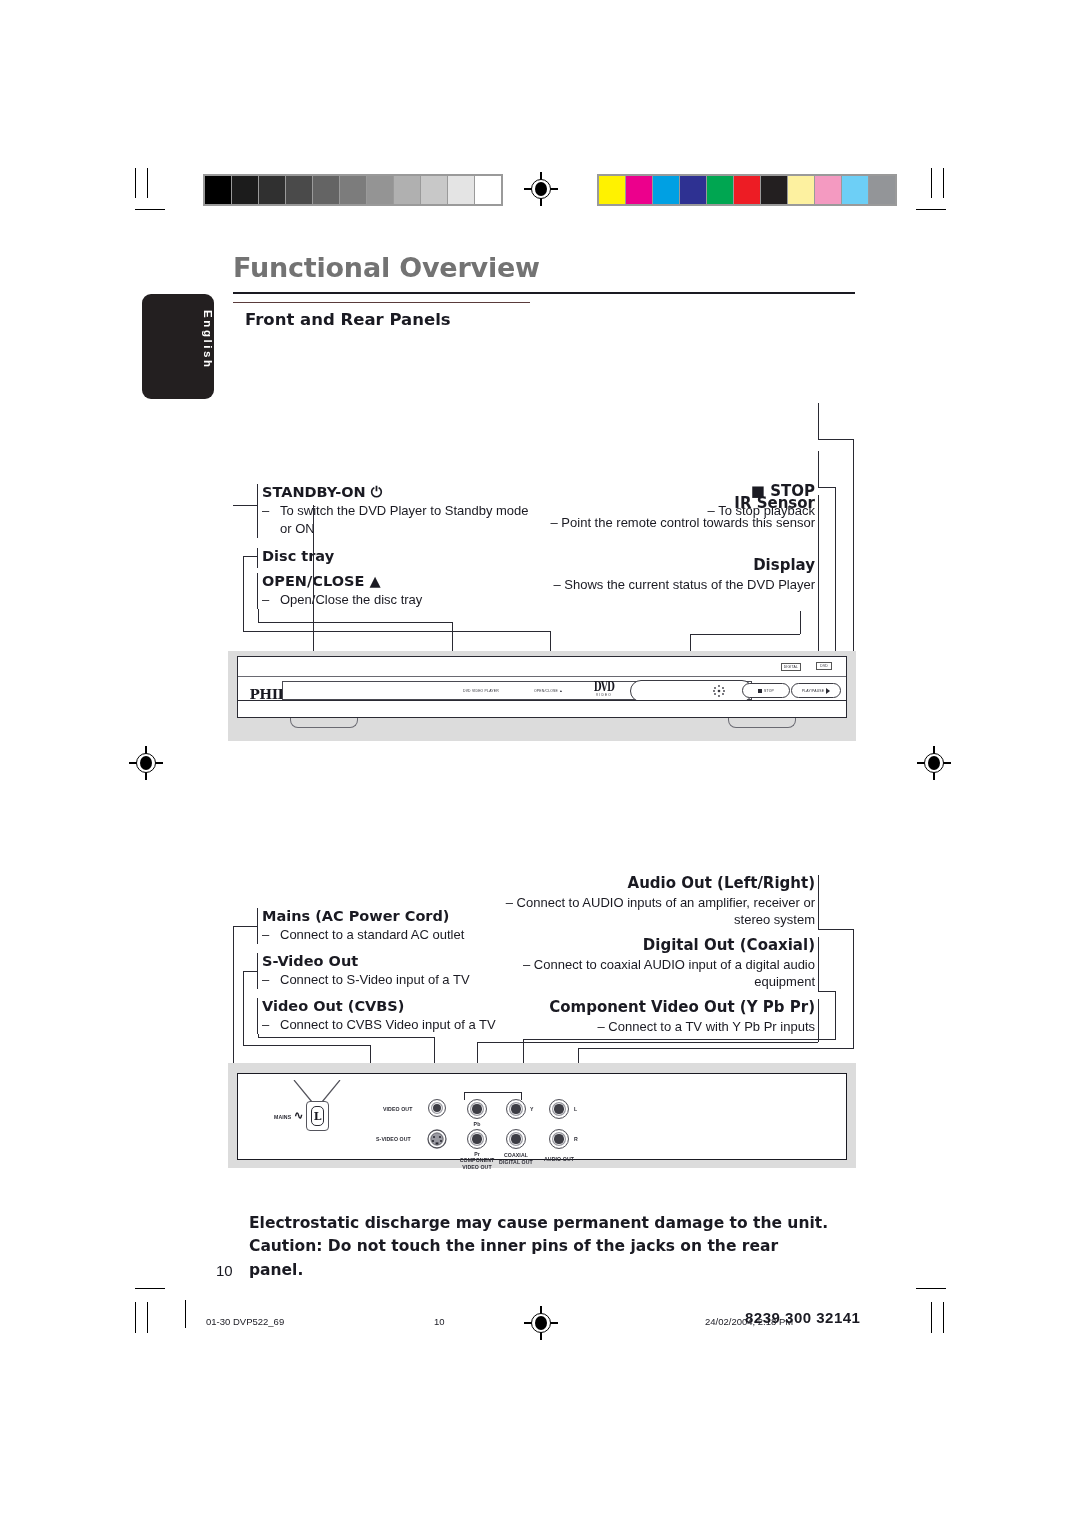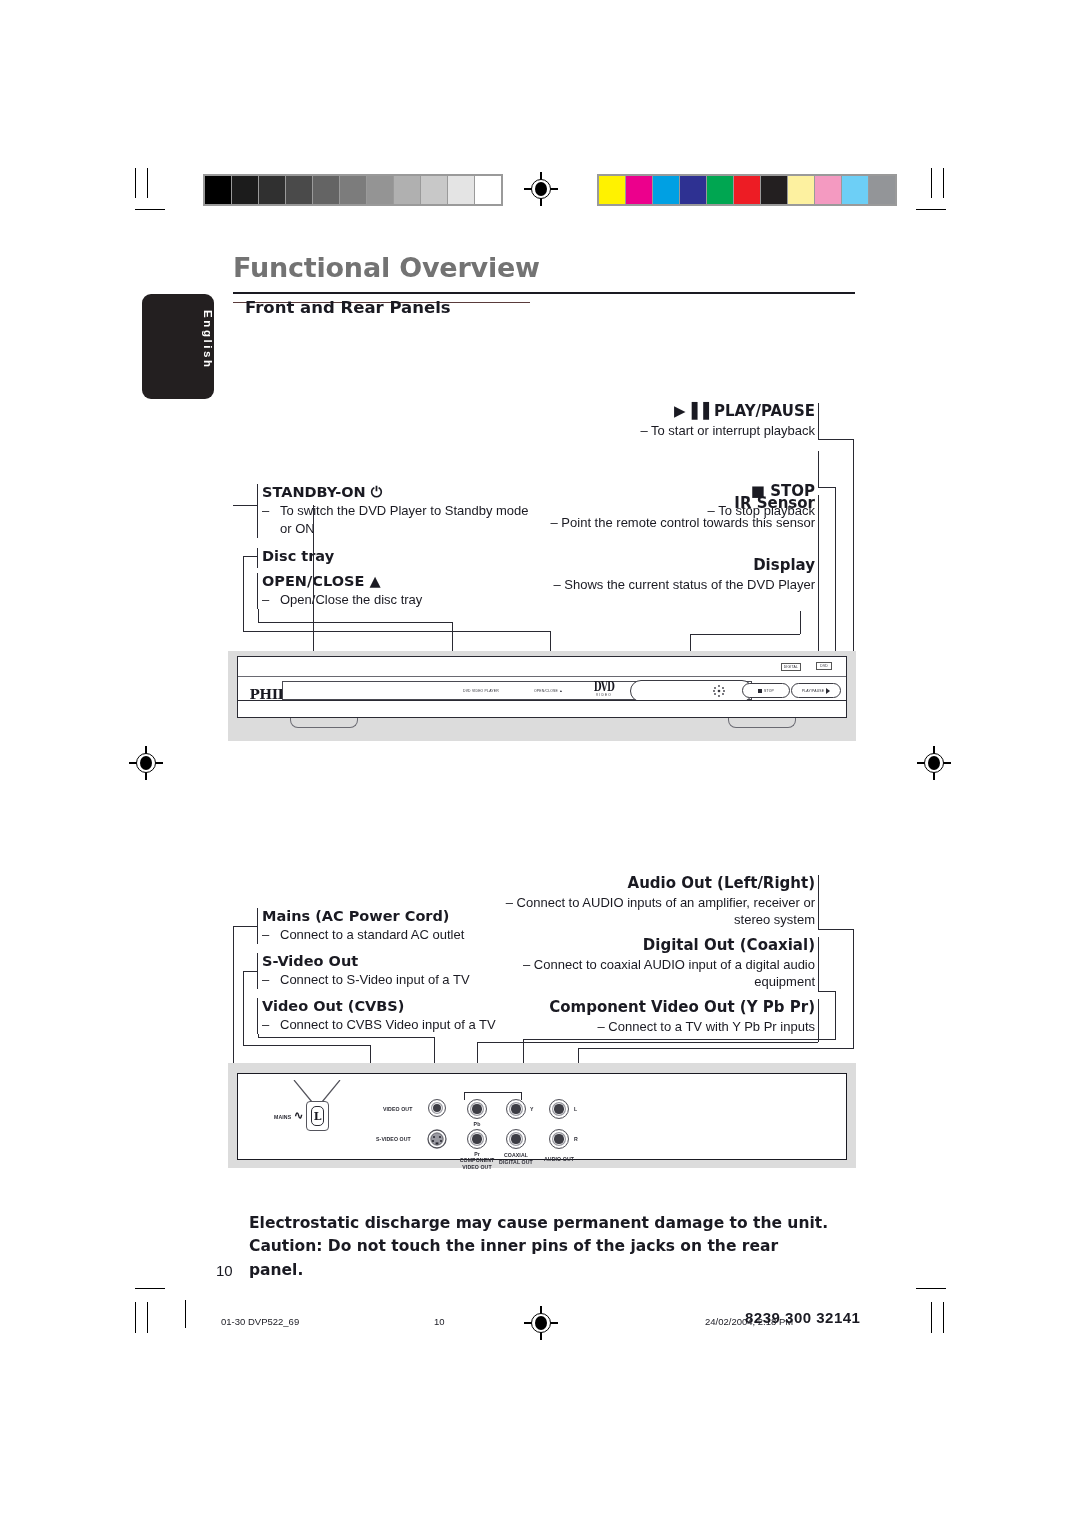--- a/index.html
+++ b/index.html
@@ -278,30 +278,26 @@
   </div>
   <div class="cropmark" style="left:900px;top:1288px;width:45px;height:45px;">
     <div class="cm-line" style="left:16px;top:0;width:30px;height:1.4px;"></div>
     <div class="cm-line" style="left:31px;top:14px;width:1.4px;height:31px;"></div>
     <div class="cm-line" style="left:43px;top:14px;width:1.4px;height:31px;"></div>
   </div>
 
   <div class="title" style="left:233px;top:252px;">Functional Overview</div>
   <div class="rule-main" style="left:233px;top:292px;width:622px;"></div>
   <div class="rule-sub" style="left:233px;top:302px;width:297px;"></div>
-  <div class="subtitle" style="left:245px;top:298px;">Front and Rear Panels</div>
+  <div class="subtitle" style="left:245px;top:310px;">Front and Rear Panels</div>
 
   <div class="lang-tab" style="left:142px;top:294px;width:72px;height:105px;">
     <span>English</span>
   </div>
 
-  <div class="callout right" style="left:520px;top:402px;width:295px;">
-    <div class="c-head">▶▐▐ PLAY/PAUSE</div>
-    <div class="c-body">– To start or interrupt playback</div>
-  </div>
   <div class="tick" style="left:818px;top:403px;height:36px;"></div>
 
   <div class="callout right" style="left:520px;top:450px;width:295px;margin-top:32px;">
     <div class="c-head">■  STOP</div>
     <div class="c-body">– To stop playback</div>
   </div>
   <div class="tick" style="left:818px;top:451px;height:36px;"></div>
 
   <div class="callout right" style="left:520px;top:494px;width:295px;">
     <div class="c-head">IR Sensor</div>
@@ -547,18 +543,18 @@
     <div class="jlabel c" style="left:296px;top:82px;width:50px;">AUDIO OUT</div>
   </div>
 
   <div class="caution" style="left:249px;top:1212px;width:580px;">
     <div>Electrostatic discharge may cause permanent damage to the unit.</div>
     <div>Caution: Do not touch the inner pins of the jacks on the rear panel.</div>
   </div>
   <div class="pagenum" style="left:216px;top:1262px;">10</div>
 
   <div class="footer-rule" style="left:185px;top:1300px;width:1.2px;height:28px;"></div>
-  <div class="footer-txt" style="left:221px;top:1316px;">01-30 DVP522_69</div>
+  <div class="footer-txt" style="left:206px;top:1316px;">01-30 DVP522_69</div>
   <div class="footer-txt" style="left:434px;top:1316px;">10</div>
   <div class="footer-txt" style="left:662px;top:1316px;margin-left:43px;">24/02/2004, 2:18 PM</div>
   <div class="footer-code" style="left:745px;top:1309px;">8239 300  32141</div>
 
 </div>
 
 </body></html>

